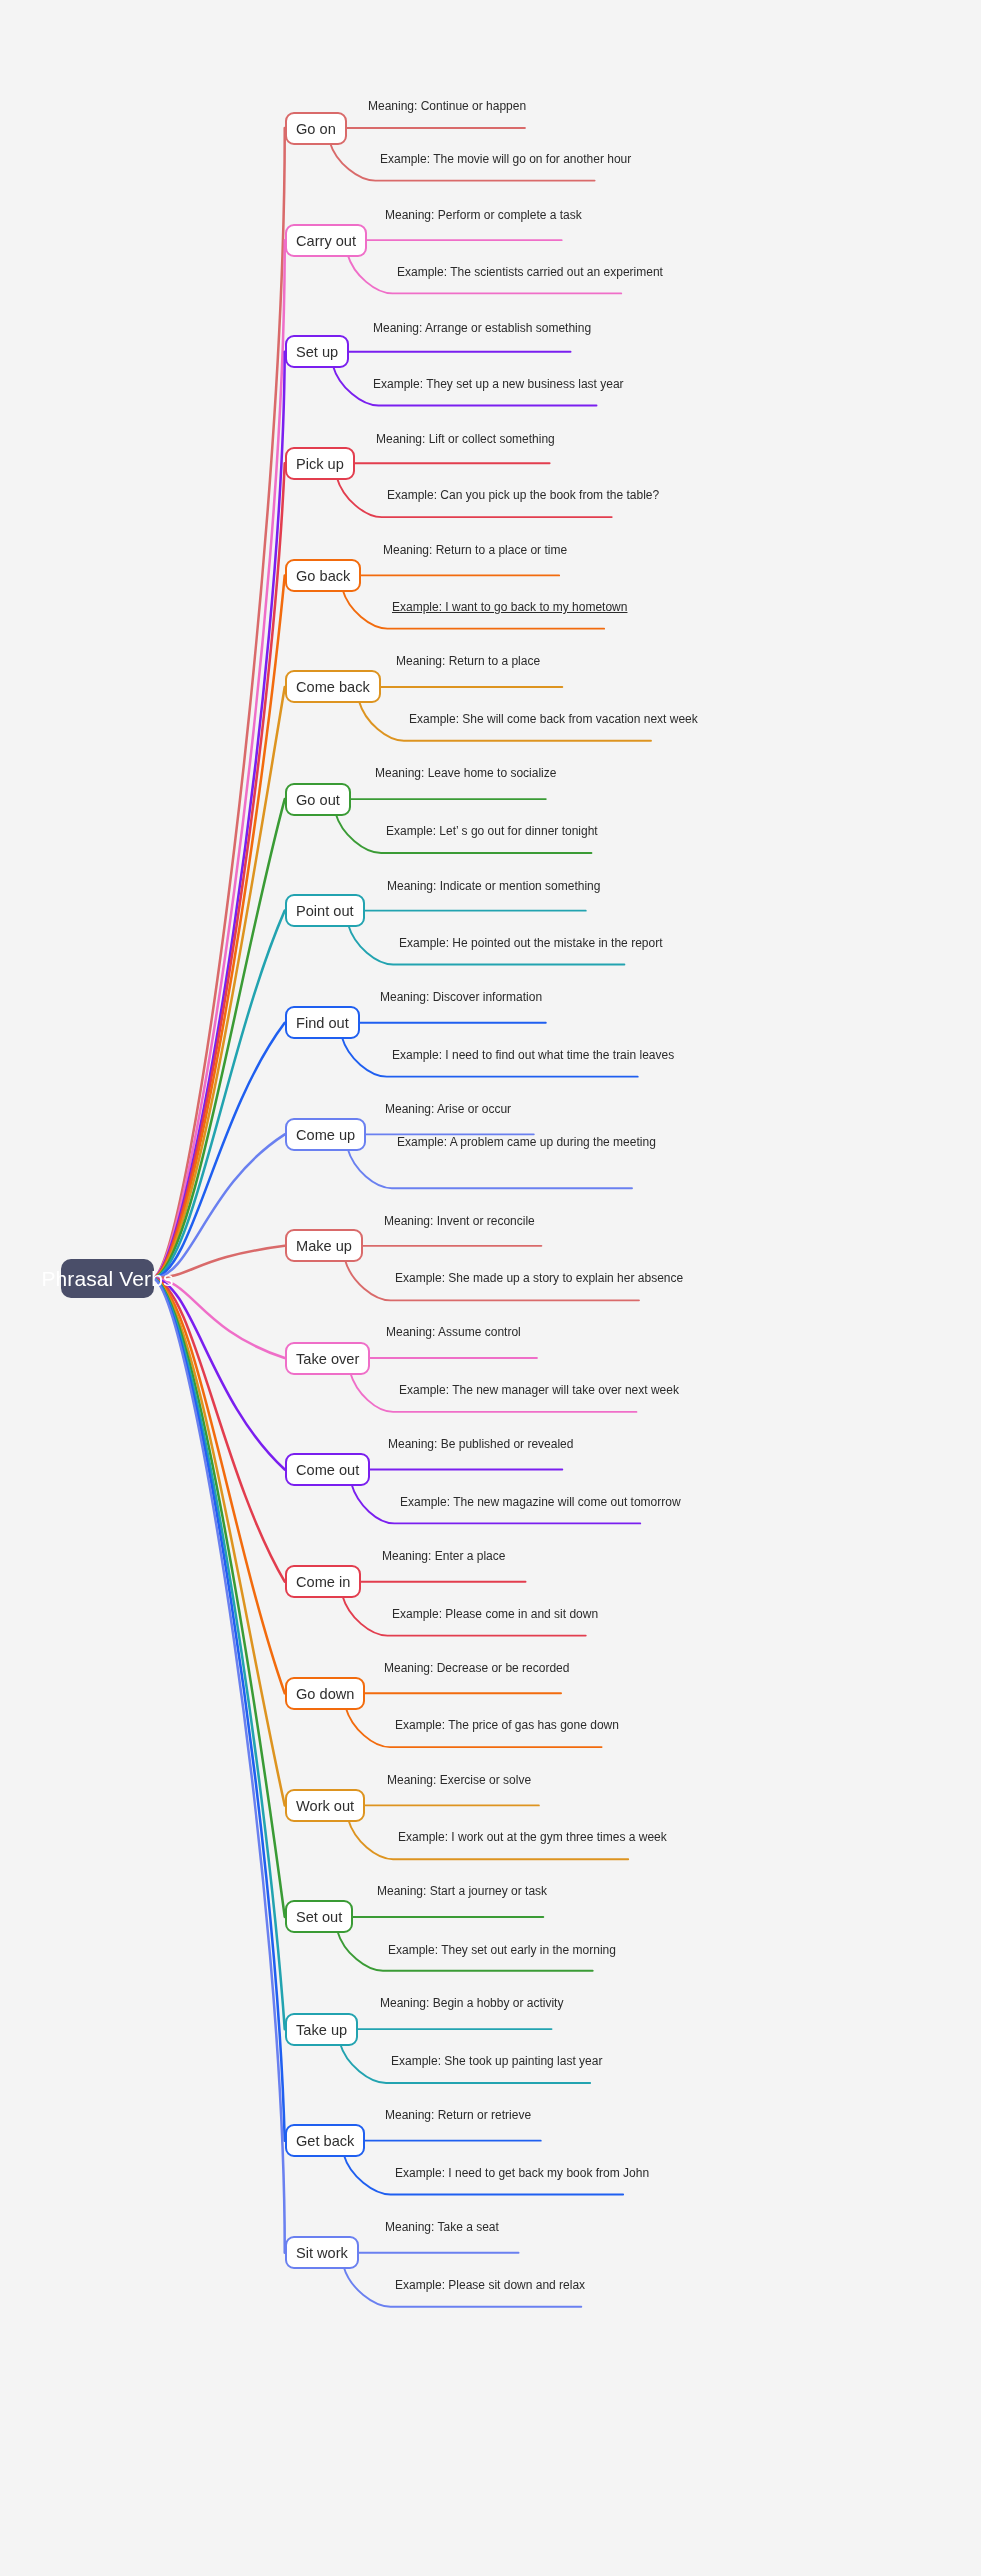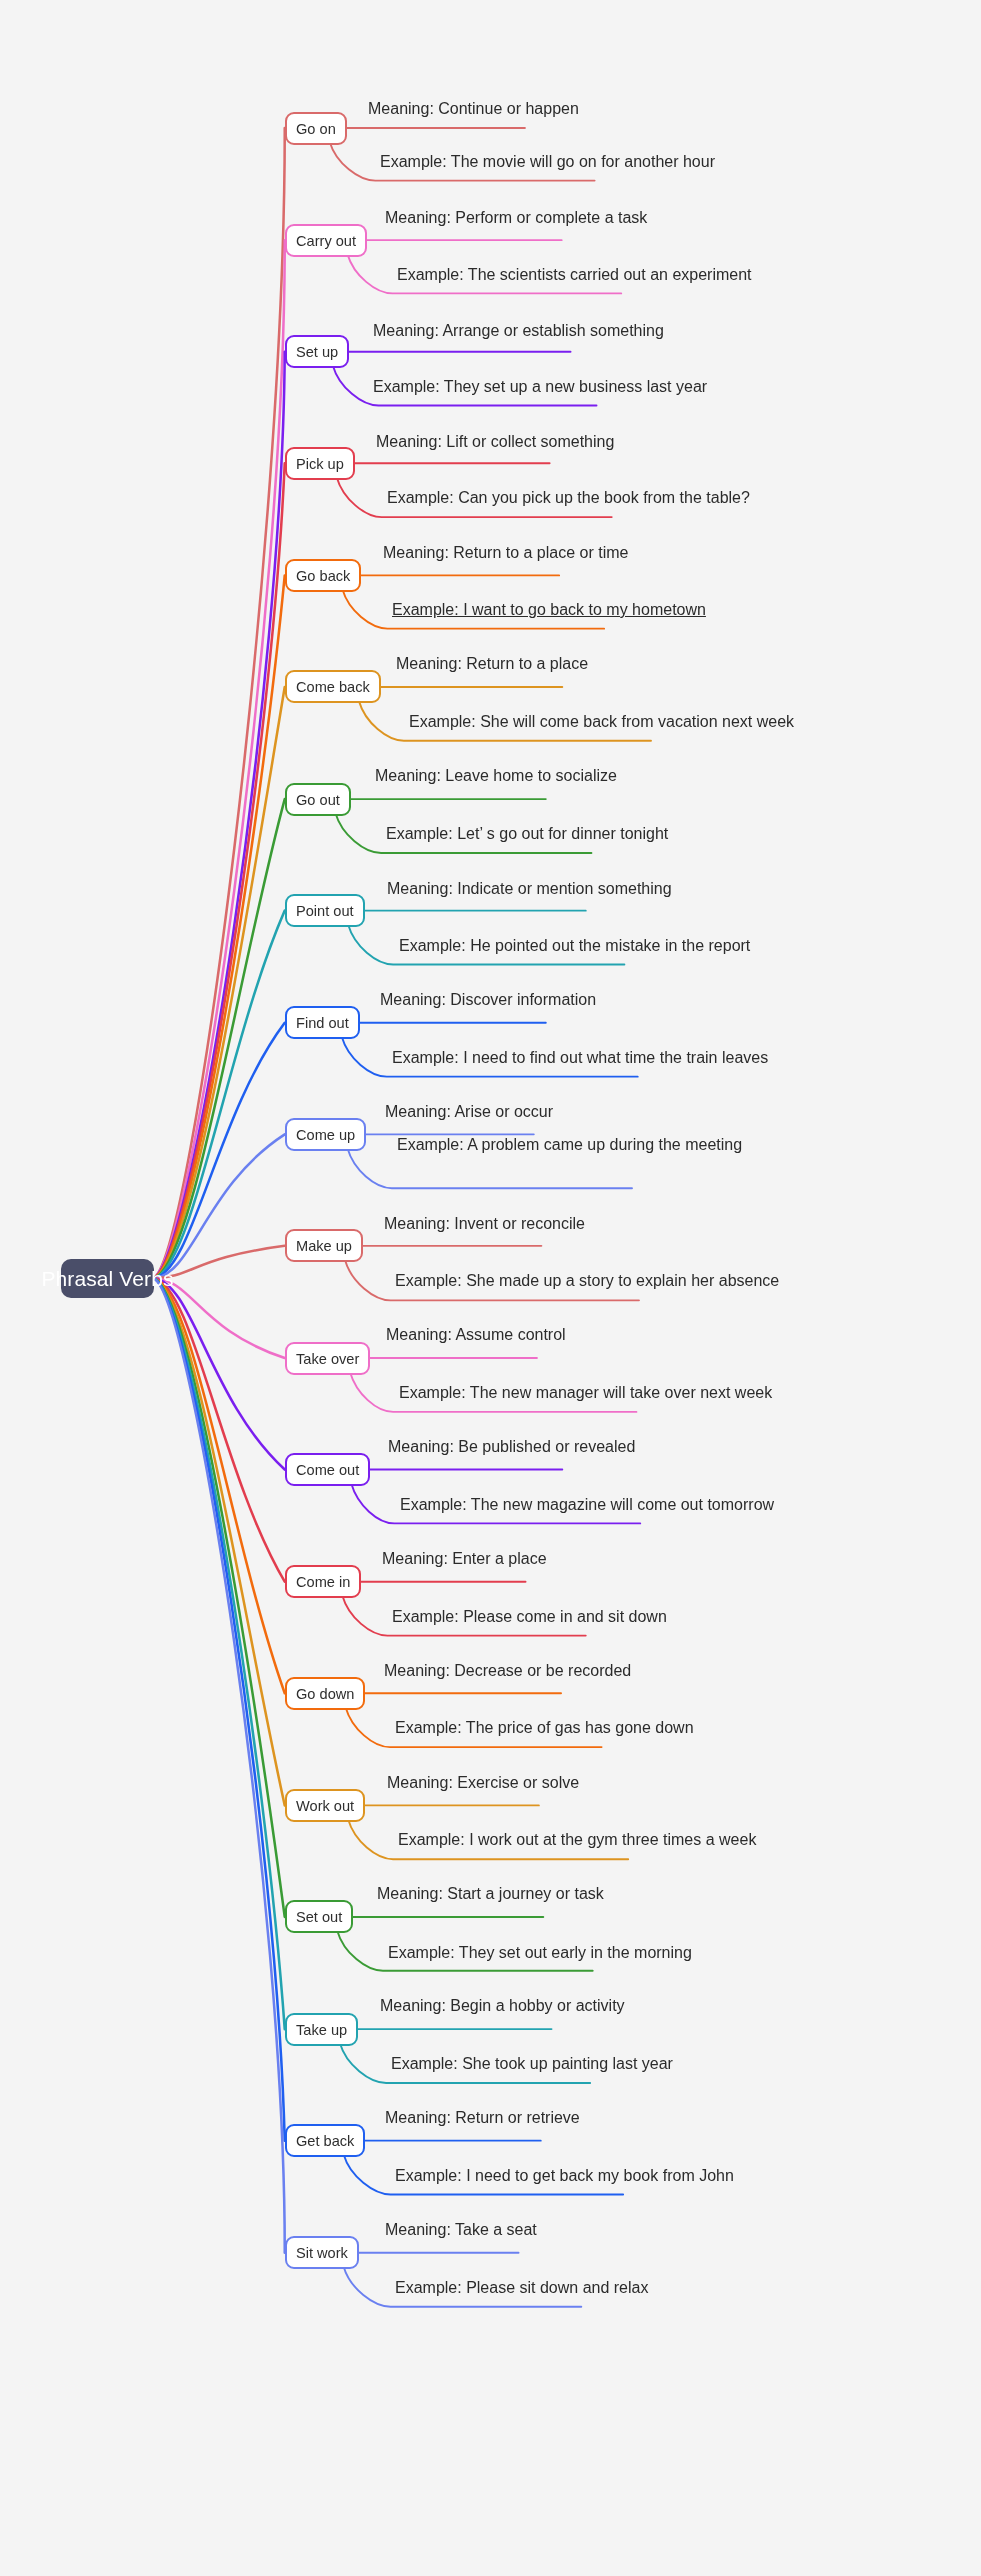--- a/index.html
+++ b/index.html
@@ -61,21 +61,21 @@
     font-size: 14.6px;
     color: #2f2f2f;
     white-space: nowrap;
     height: 33px;
     padding: 0 9px;
     box-sizing: border-box;
     z-index: 4;
   }
   .leaf-label {
     position: absolute;
-    font-size: 16px;
+    font-size: 12px;
     color: #2b2b2b;
     white-space: nowrap;
     line-height: 1.1;
     z-index: 3;
   }
 </style>
 </head>
 <body>
 
 <div id="mindmap-root">

